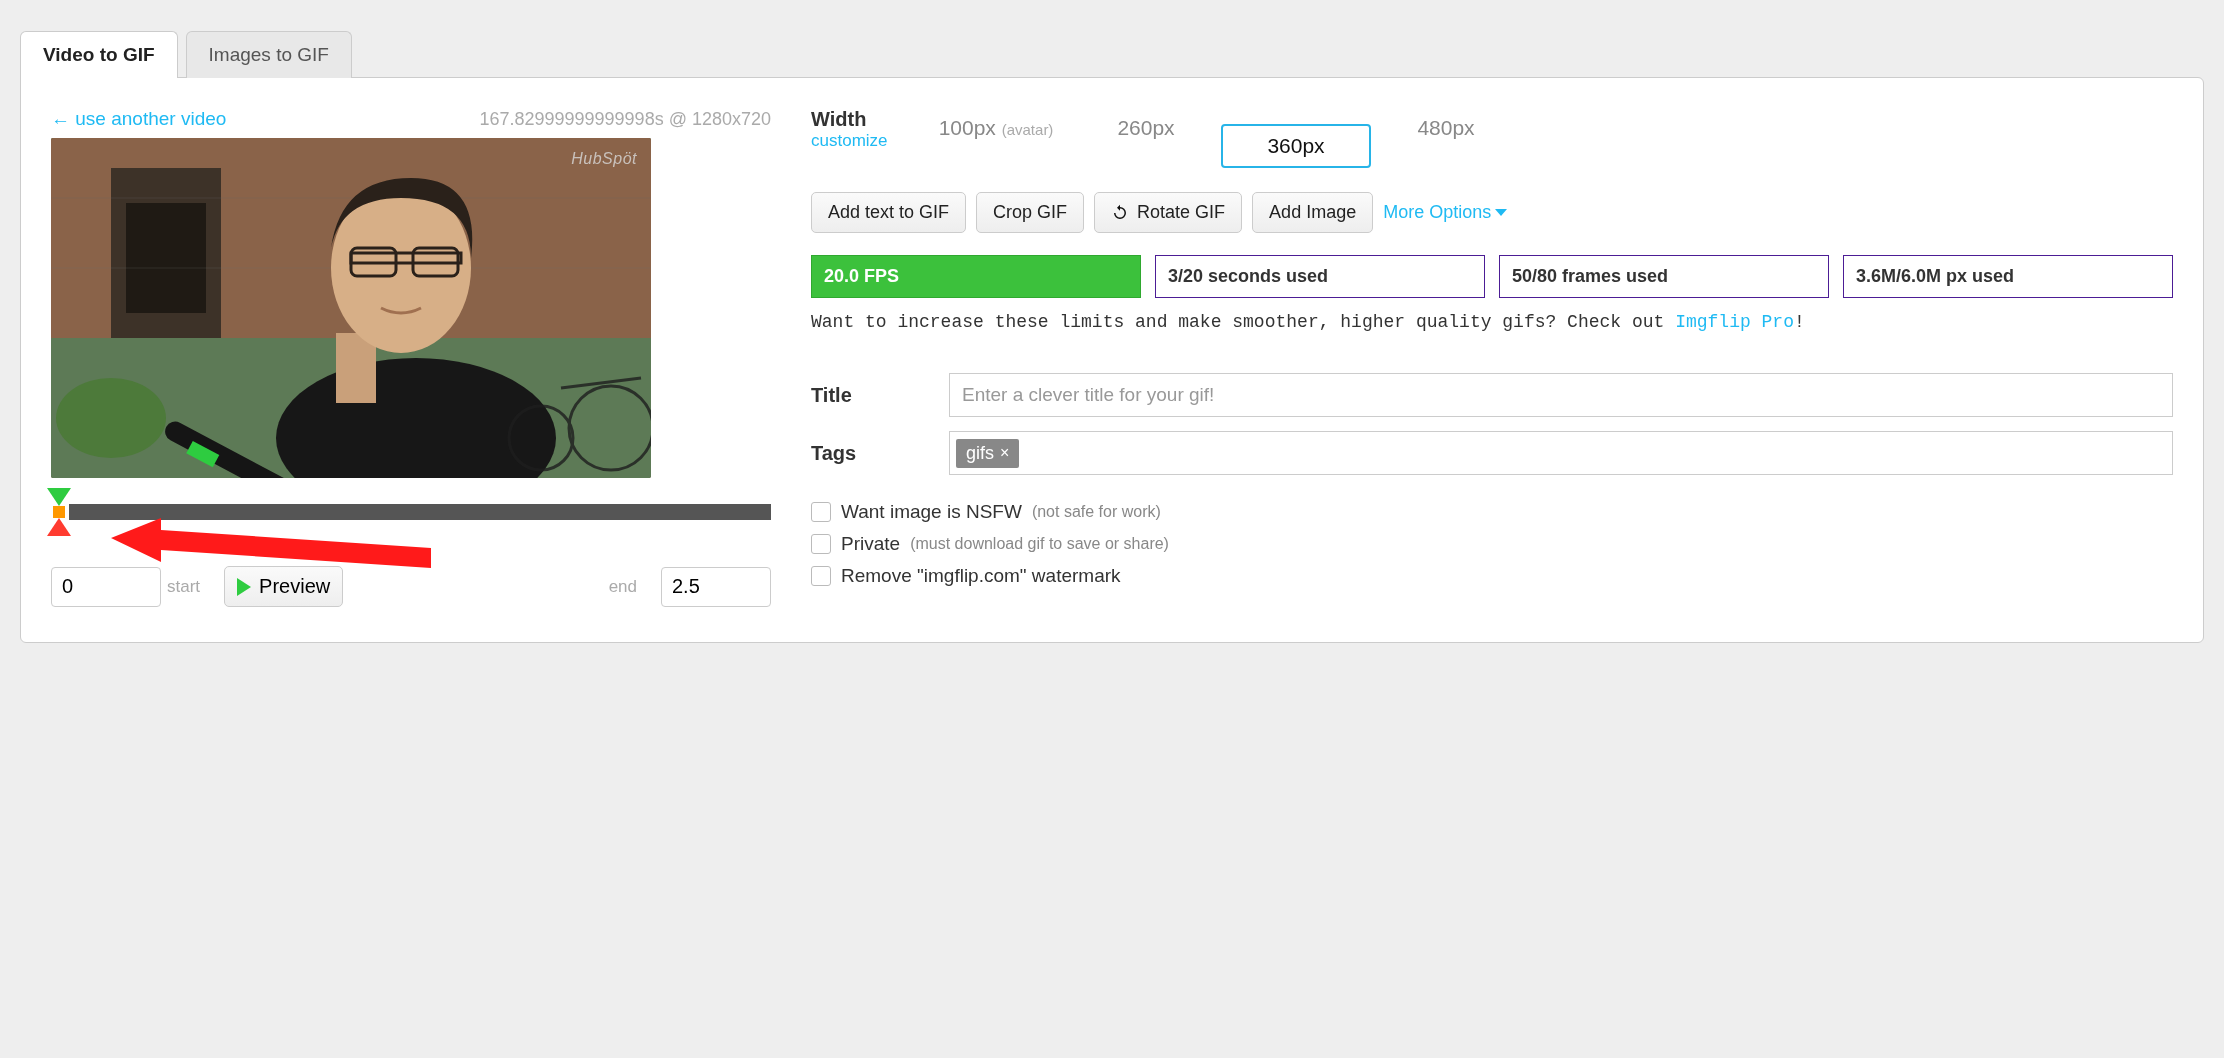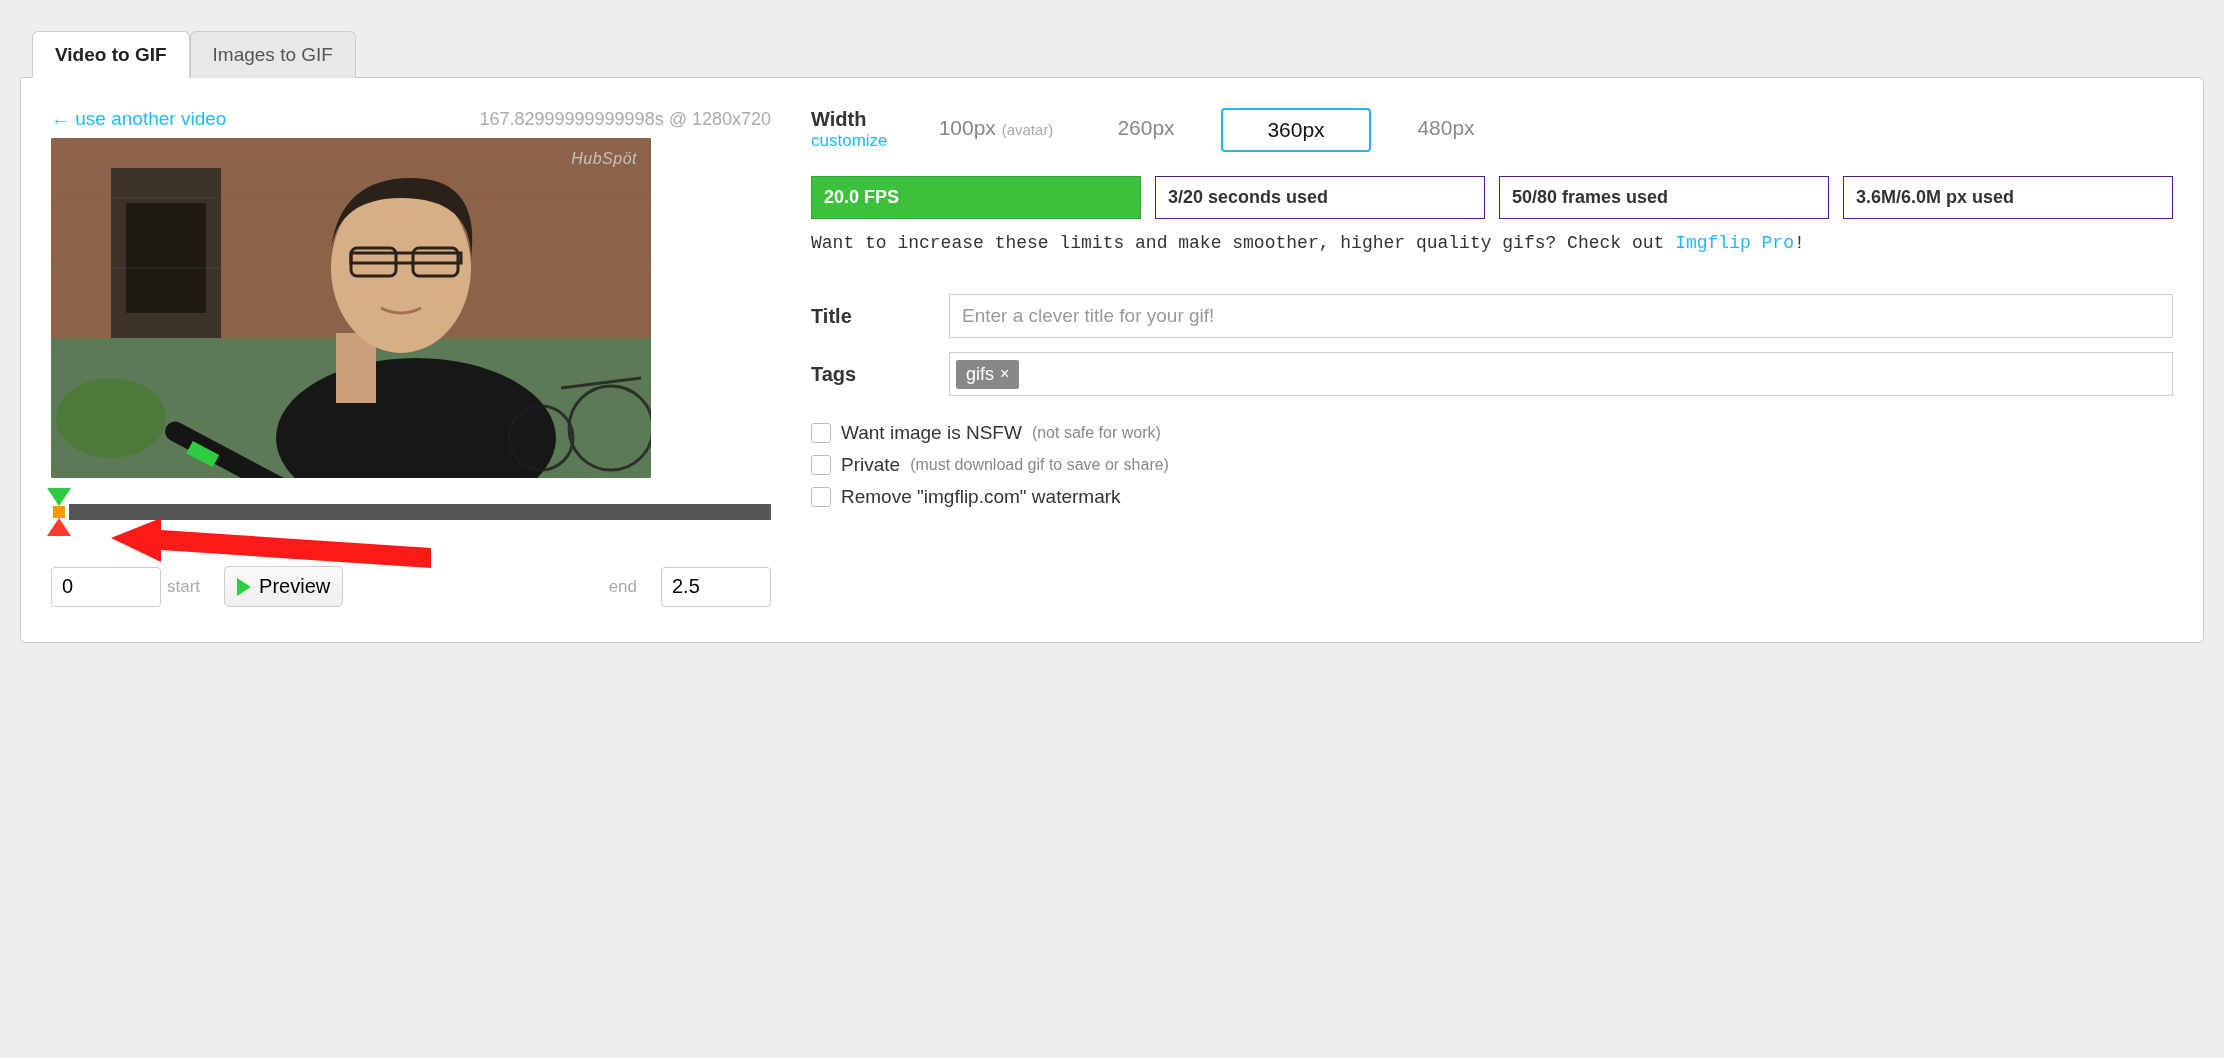--- a/index.html
+++ b/index.html
@@ -1,17 +1,17 @@
 <!DOCTYPE html>
 <html><head>
 <meta charset="utf-8">
 <style>
 * { box-sizing: border-box; margin: 0; padding: 0; }
 body { font-family: -apple-system, BlinkMacSystemFont, "Segoe UI", Helvetica, Arial, sans-serif; background: #eeeeee; padding: 30px 20px 20px; font-size: 16px; color: #333; }
-.tabs { display: flex; gap: 0; margin-left: 12px; }
+.tabs { display: flex; gap: 8px; margin-left: 0; }
 .tab { padding: 12px 22px; background: #e8e8e8; border: 1px solid #ccc; border-bottom: none; border-radius: 6px 6px 0 0; font-size: 19px; color: #555; cursor: pointer; position: relative; top: 1px; }
 .tab.active { background: #fff; color: #222; font-weight: 600; z-index: 2; }
 .panel { background: #fff; border: 1px solid #ccc; border-radius: 0 6px 6px 6px; padding: 30px 30px 35px; display: flex; gap: 40px; }
 .left { width: 720px; flex: none; }
 .topline { display: flex; justify-content: space-between; align-items: center; margin-bottom: 8px; }
 .link { color: #1fbaf3; font-size: 19px; cursor: pointer; }
 .meta { color: #aaa; font-size: 18px; }
 .video-frame { width: 600px; height: 340px; background: linear-gradient(180deg,#8a6f56 0%,#6a5540 100%); position: relative; border-radius: 2px; overflow: hidden; }
 .hubspot { position: absolute; top: 12px; right: 14px; color: #d8d8d8; font-size: 16px; letter-spacing: 0.5px; opacity: 0.8; font-style: italic; }
 .video-frame svg { position:absolute; inset:0; }
@@ -27,21 +27,21 @@
 .small-label { color: #aaa; font-size: 17px; margin-right: 18px; }
 .preview-btn { display: inline-flex; align-items: center; gap: 8px; background: linear-gradient(#fafafa,#eee); border: 1px solid #ccc; border-radius: 5px; padding: 8px 12px; font-size: 20px; cursor: pointer; }
 .preview-btn .play { width: 0; height: 0; border-left: 14px solid #2ecc40; border-top: 9px solid transparent; border-bottom: 9px solid transparent; }
 .right { flex: 1; }
 .width-row { display: flex; align-items: flex-start; gap: 0; margin-bottom: 24px; }
 .width-label-block { width: 110px; }
 .width-label-block b { font-size: 20px; font-weight: 700; text-align: center; }
 .width-options { display: flex; flex: 1; gap: 0; }
 .width-opt { flex: none; width: 150px; text-align: center; padding: 8px 0; font-size: 21px; color: #888; cursor: pointer; }
 .width-opt .sub { font-size: 15px; color: #aaa; }
-.width-opt.selected { border: 2px solid #27b4e8; border-radius: 4px; color: #111; }
+.width-opt.selected { border: 2px solid #27b4e8; border-radius: 4px; color: #111; margin-top: 16px; }
 .action-row { display: flex; gap: 10px; align-items: center; margin-bottom: 22px; flex-wrap: wrap; }
 .gbtn { background: linear-gradient(#fafafa,#eee); border: 1px solid #ccc; border-radius: 5px; padding: 9px 16px; font-size: 18px; cursor: pointer; display: inline-flex; align-items: center; gap: 8px; color: #222; }
 .rotate-icon { width: 18px; height: 18px; }
 .more-link { color: #1fbaf3; font-size: 18px; cursor: pointer; display: inline-flex; align-items: center; gap: 4px; }
 .more-link .tri { width: 0; height: 0; border-left: 6px solid transparent; border-right: 6px solid transparent; border-top: 7px solid #1fbaf3; }
 .stats-row { display: flex; gap: 14px; margin-bottom: 14px; }
 .stat { flex: 1; border: 1px solid #4c1d95; padding: 10px 12px; font-size: 18px; font-weight: 600; }
 .stat.fps { background: #3cc13c; border-color: #2fa82f; color: #fff; font-weight: 700; }
 .upsell { font-size: 18px; margin-bottom: 41px; font-family: Liberation Mono, monospace; }
 .upsell a { color: #1fbaf3; text-decoration: none; }
@@ -149,20 +149,35 @@
         </div>
         <div class="width-opt selected">
           <span>360px</span>
         </div>
         <div class="width-opt">
           <span>480px</span>
         </div>
       </div>
     </div>
 
+    <div class="action-row">
+      <button class="gbtn">Add text to GIF</button>
+      <button class="gbtn">Crop GIF</button>
+      <button class="gbtn">
+        <svg class="rotate-icon" viewBox="0 0 24 24">
+            <path d="M12 4V1L8 5l4 4V6a6 6 0 1 1-6 6H4a8 8 0 1 0 8-8z" fill="#111"></path>
+          </svg>
+        <span>Rotate GIF</span>
+      </button>
+      <button class="gbtn">Add Image</button>
+      <span class="more-link">
+        <span>More Options</span>
+        <span class="tri"></span>
+      </span>
+    </div>
 
     <div class="stats-row">
       <div class="stat fps">20.0 FPS</div>
       <div class="stat">3/20 seconds used</div>
       <div class="stat">50/80 frames used</div>
       <div class="stat">3.6M/6.0M px used</div>
     </div>
 
     <div class="upsell">
       <span>Want to increase these limits and make smoother, higher quality gifs? Check out </span><a>Imgflip Pro</a><span>!</span>

